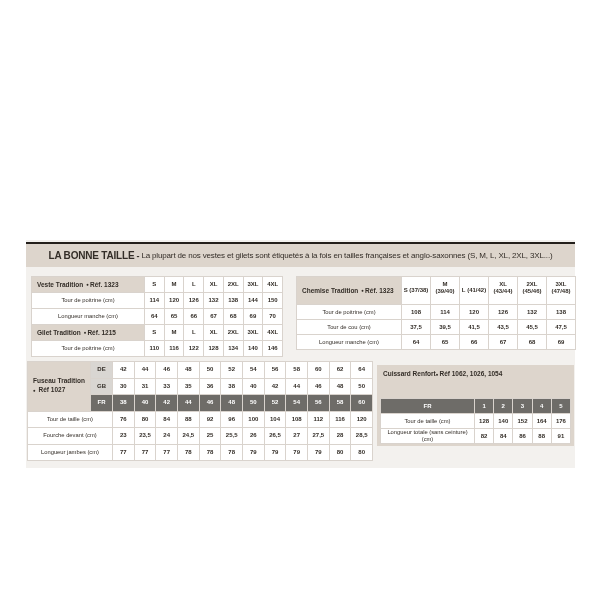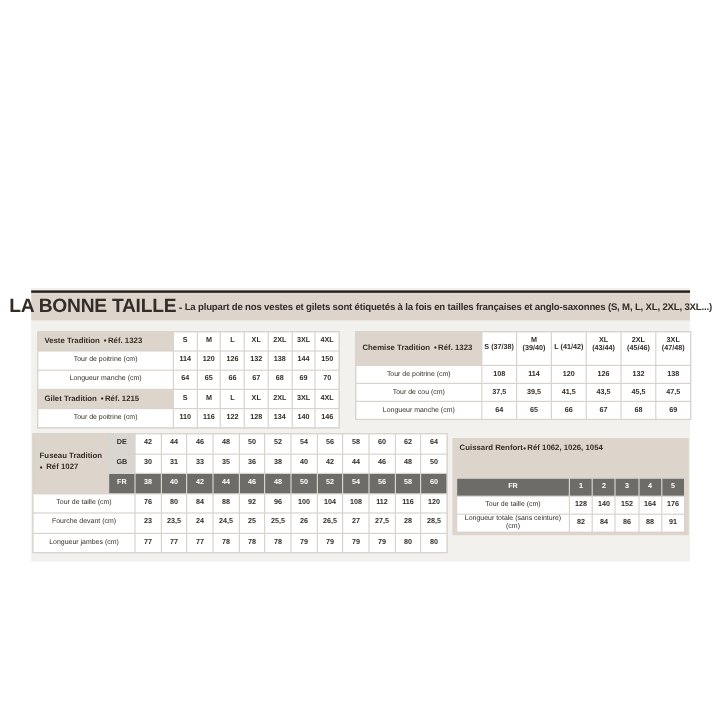--- a/index.html
+++ b/index.html
@@ -7,23 +7,23 @@
     width:600px;height:600px;background:#ffffff;position:relative;
     font-family:"Liberation Sans", sans-serif;color:#332d27;
     -webkit-font-smoothing:antialiased;
   }
   .sheet{position:absolute;left:26px;top:240px;width:549px;height:228px;background:#f3f1ee;}
   .band{
     position:absolute;left:0;top:2px;width:549px;height:25px;background:#ddd5cc;
     border-top:2px solid #231f1b;box-sizing:border-box;
     display:flex;align-items:center;justify-content:center;white-space:nowrap;
   }
-  .band-main{font-weight:bold;font-size:16px;letter-spacing:-0.2px;}
+  .band-main{font-weight:bold;font-size:10px;letter-spacing:-0.2px;}
   .band-sep{font-weight:bold;font-size:9px;margin:0 2px;}
-  .band-sub{font-weight:bold;font-size:8px;letter-spacing:-0.15px;}
+  .band-sub{font-weight:normal;font-size:8px;letter-spacing:-0.15px;}
 
   .tbl{position:absolute;display:grid;gap:1px;background:#d9d3cd;border:1px solid #d9d3cd;}
   .c{
     background:#ffffff;display:flex;align-items:center;justify-content:center;
     font-size:6px;line-height:1.15;text-align:center;overflow:hidden;
   }
   .hname{
     background:#ddd5cc;justify-content:flex-start;padding-left:5px;
     font-weight:bold;font-size:6.5px;text-align:left;
   }

